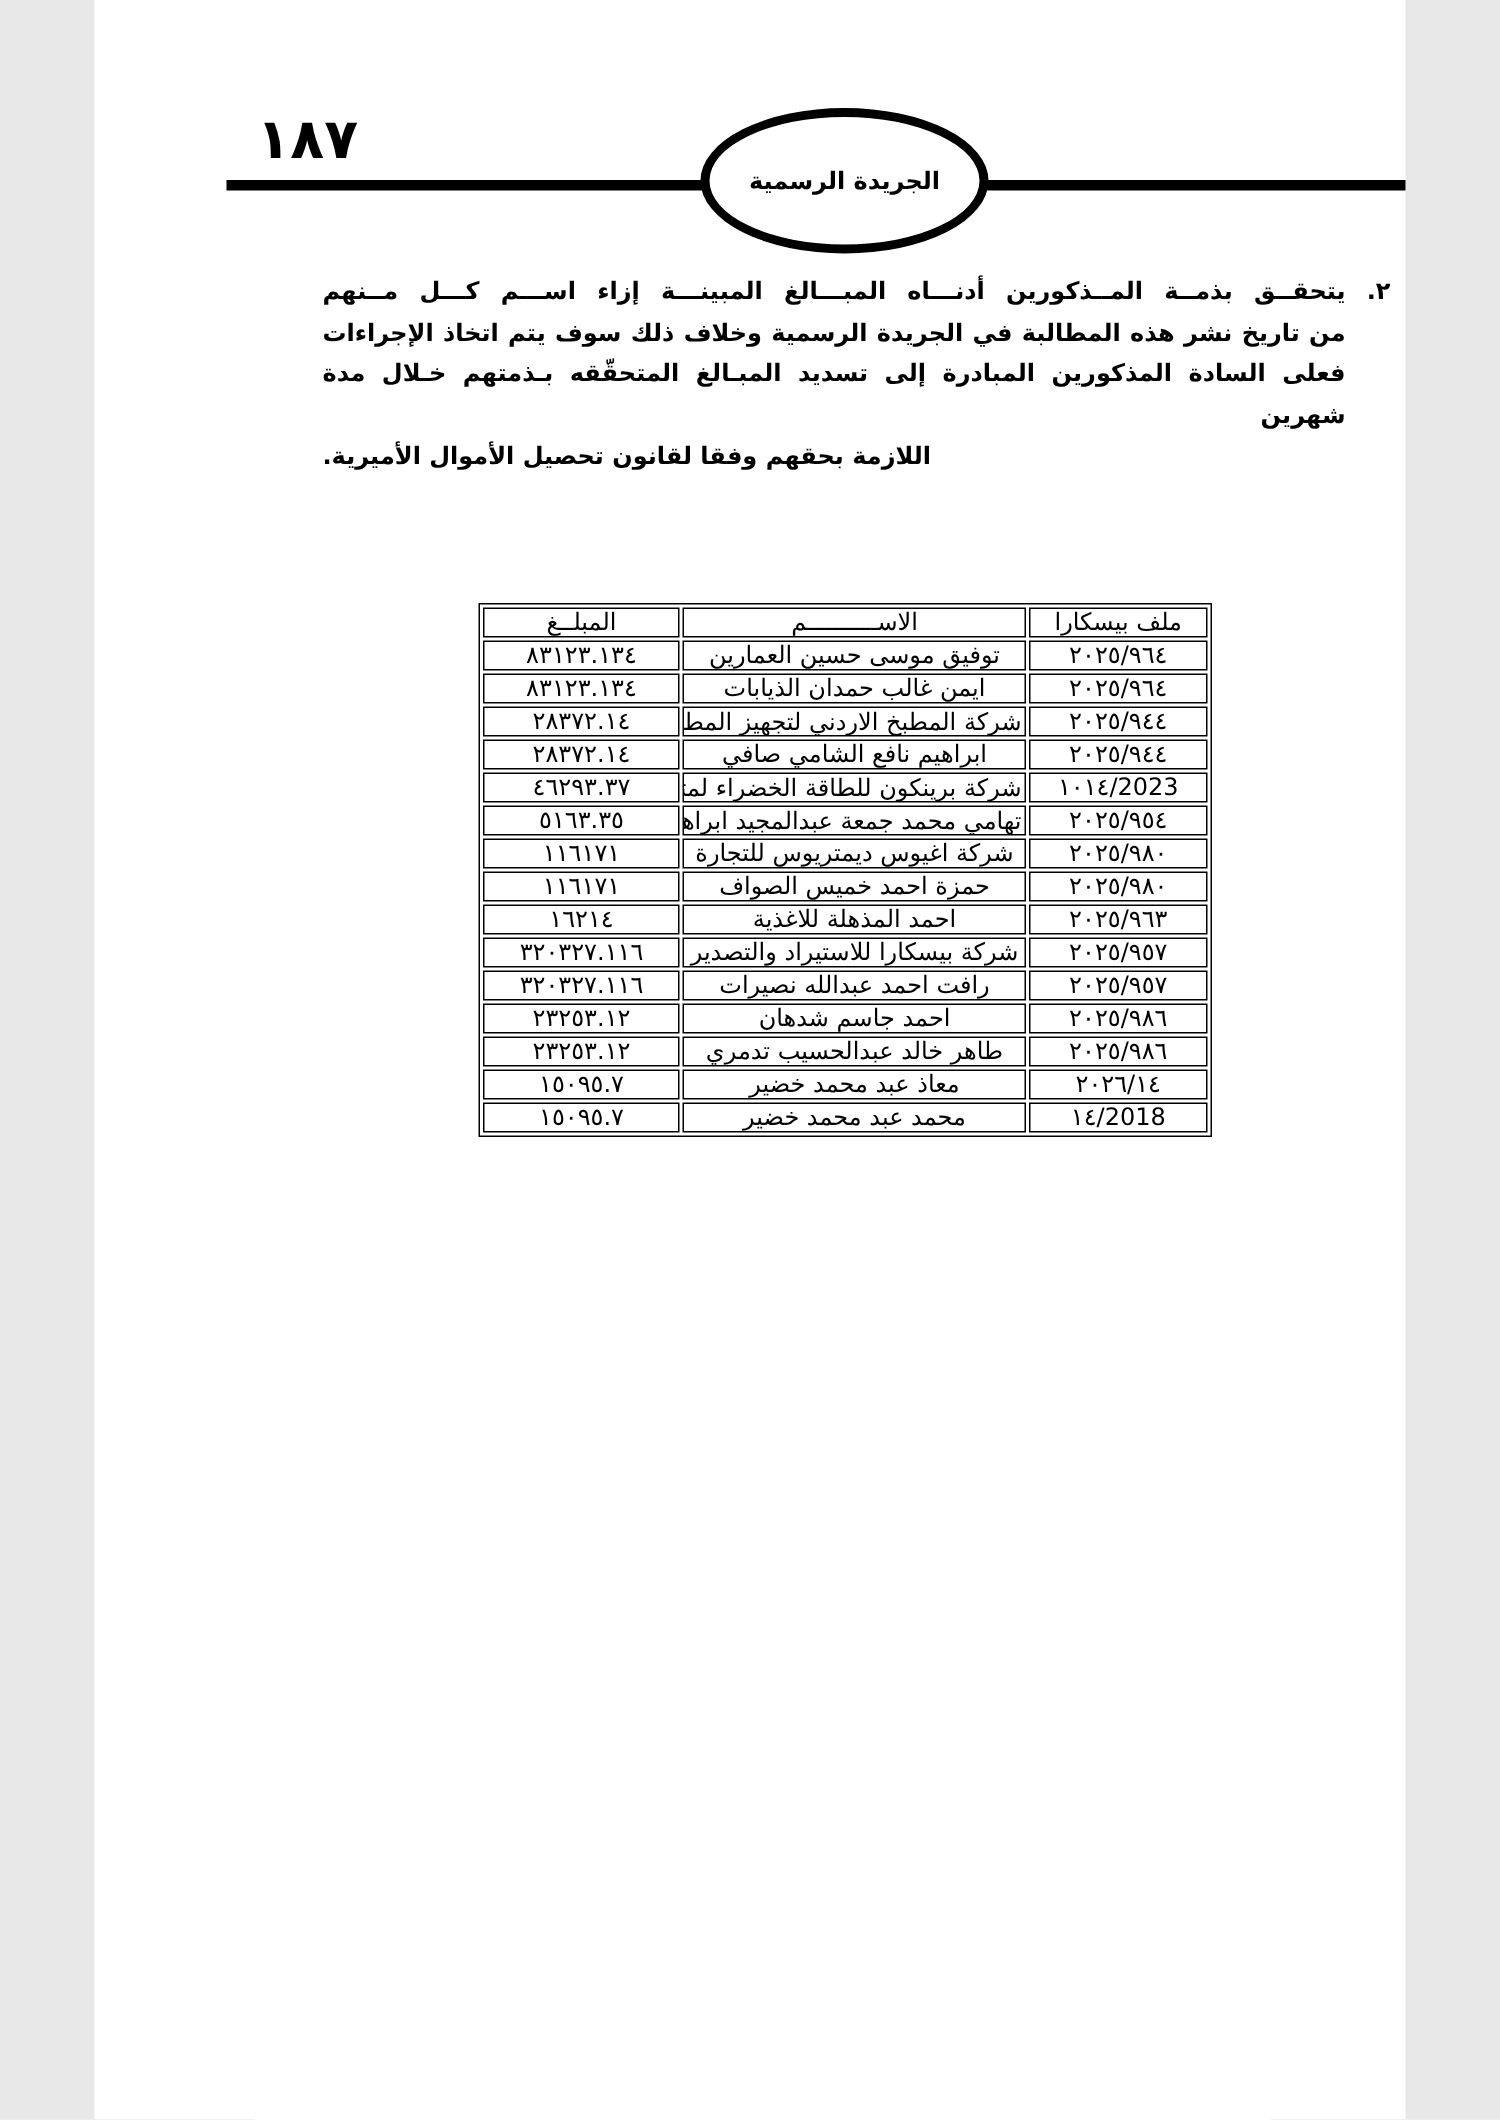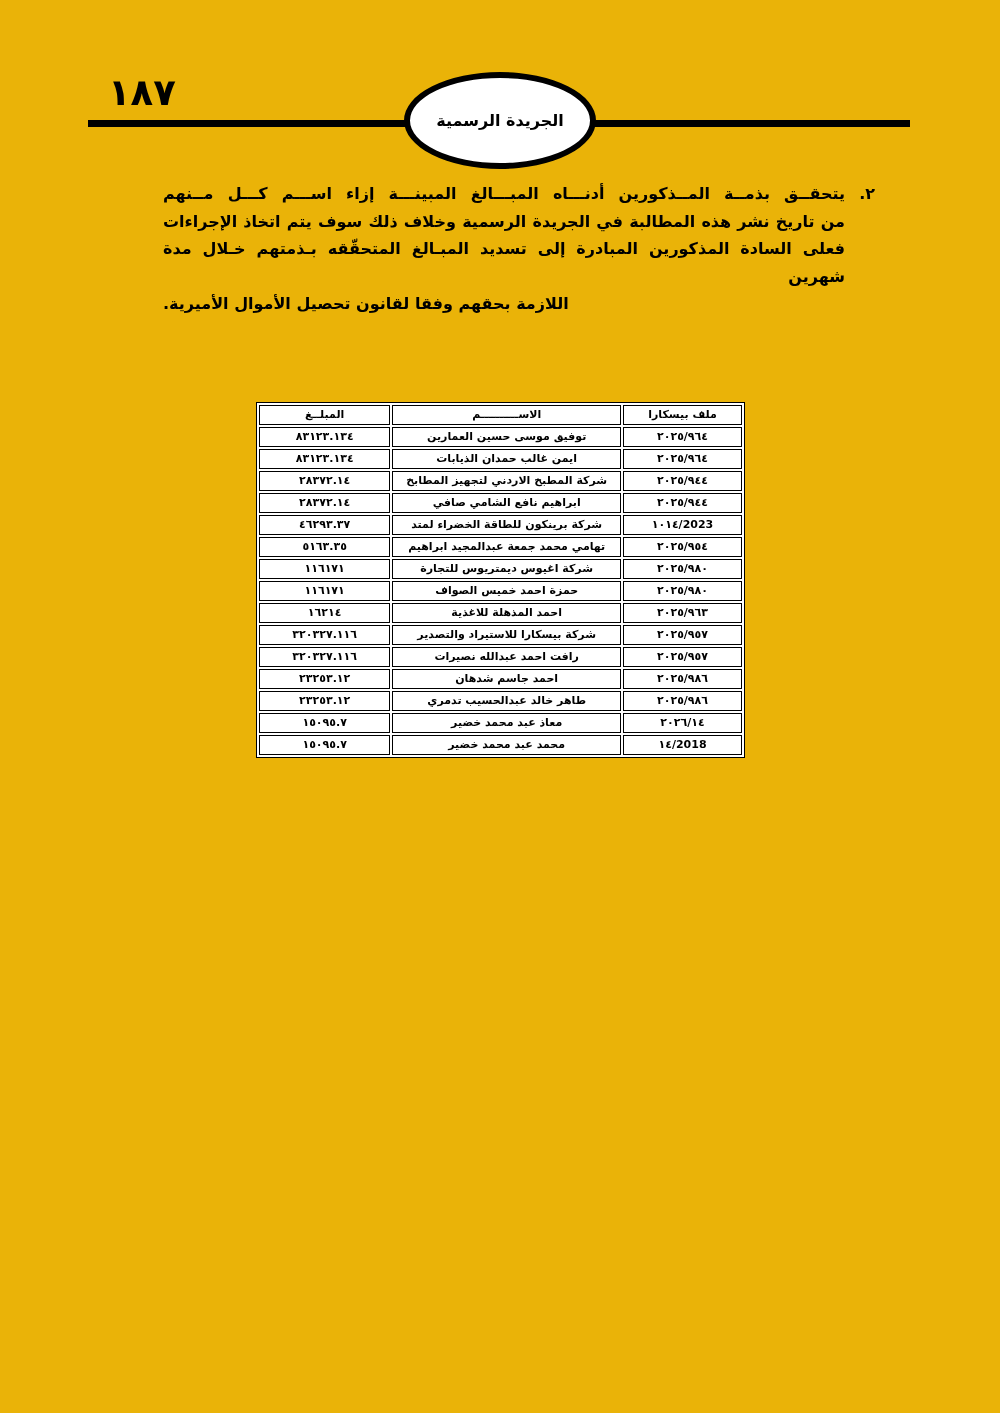--- a/index.html
+++ b/index.html
@@ -1,21 +1,21 @@
 <!DOCTYPE html>
 <html lang="ar" dir="rtl"><head>
 <meta charset="utf-8">
 <style>
   html, body { margin: 0; padding: 0; background: #e8e8e8; }
   .page {
     position: relative;
-    width: 1000px;
+    width: 874px;
     height: 1413px;
     margin: 0 auto;
-    background: #eab308;
+    background: #ffffff;
     font-family: "DejaVu Sans", sans-serif;
     color: #000;
     overflow: hidden;
   }
 
   
   .page-number {
     position: absolute;
     top: 74px;
     left: 108px;
@@ -52,21 +52,21 @@
   .masthead-ellipse span {
     font-size: 16px;
     font-weight: bold;
     direction: rtl;
   }
 
   
   .para {
     position: absolute;
     top: 180px;
-    left: 163px;
+    left: 152px;
     width: 712px;
     direction: rtl;
     font-weight: bold;
     font-size: 16px;
     line-height: 27.5px;
   }
   .para .line        { text-align: justify; text-align-last: justify; }
   .para .line-indent { margin-right: 30px; }
   .para .line-last   { margin-right: 30px; text-align: left; text-align-last: left; }
 
@@ -78,22 +78,22 @@
     width: 489px;
     border-collapse: separate;
     border-spacing: 2px;
     direction: rtl;
     border: 1px solid #000;
     background: #fff;
     table-layout: fixed;
   }
   .gz-table th, .gz-table td {
     border: 1.6px solid #000;
-    font-weight: bold;
-    font-size: 11px;
+    font-weight: normal;
+    font-size: 16px;
     text-align: center;
     vertical-align: middle;
     height: 16px;
     line-height: 16px;
     padding: 1px 2px;
     white-space: nowrap;
     overflow: hidden;
   }
   .col-file   { width: 116px; }
   .col-name   { width: 223px; }

